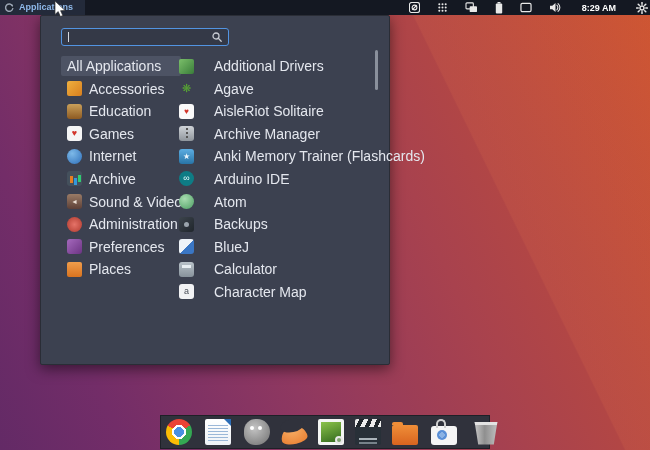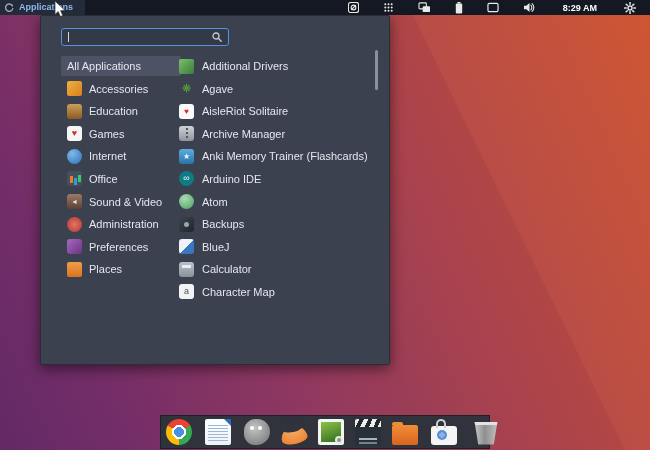--- a/index.html
+++ b/index.html
@@ -12,21 +12,21 @@
   .desktop::after{content:"";position:absolute;inset:0;
     background:linear-gradient(64deg,rgba(0,0,0,0) 71.8%,rgba(255,140,80,.10) 72%);}
 
   
   .topbar{position:absolute;top:0;left:0;right:0;height:15px;background:#141822;
     display:flex;align-items:center;z-index:6;}
   .app-menu{height:15px;display:flex;align-items:center;gap:4px;padding:0 12px 0 4px;
     background:#232a3a;cursor:default;}
   .app-menu .txt{color:#8fb9ea;font-size:9px;font-weight:bold;line-height:15px;}
   .tb-spacer{flex:1;}
-  .tray{display:flex;align-items:center;gap:24px;padding-right:14px;}
+  .tray{display:flex;align-items:center;gap:17px;padding-right:2px;}
   .tray svg{display:block;}
   .clock{color:#ffffff;font-size:9px;font-weight:bold;margin:0 3px;white-space:nowrap;}
 
   
   .cursor{position:absolute;left:54px;top:1px;z-index:9;pointer-events:none;}
 
   
   .menu-panel{position:absolute;left:40px;top:15px;width:348px;height:348px;
     background:#3c4150;border:1px solid #2a2d36;border-radius:2px;
     box-shadow:0 4px 14px rgba(0,0,0,.5);z-index:5;}
@@ -35,22 +35,22 @@
     display:flex;align-items:center;padding:0 6px;box-sizing:border-box;}
   .search-box input{flex:1;background:transparent;border:none;outline:none;
     color:#fff;font-size:9px;font-family:"Liberation Sans",sans-serif;padding:0;min-width:0;}
   .caret{width:1px;height:10px;background:#d4d7de;margin-right:2px;}
 
   .cats{position:absolute;left:20px;top:40px;width:120px;}
   .cat-row{height:20px;margin-bottom:2.6px;display:flex;align-items:center;gap:7px;
     padding:0 6px;border-radius:2px;cursor:default;}
   .cat-row.selected{background:#4d5364;}
   .apps{position:absolute;left:138px;top:40px;width:196px;}
-  .app-row{height:20px;margin-bottom:2.6px;display:flex;align-items:center;gap:8px;cursor:default;}
-  .lbl{font-size:11px;color:#e4e7ee;white-space:nowrap;}
+  .app-row{height:20px;margin-bottom:2.6px;display:flex;align-items:center;gap:20px;cursor:default;}
+  .lbl{font-size:14px;color:#e4e7ee;white-space:nowrap;}
 
   .scroll-thumb{position:absolute;left:334px;top:34px;width:3px;height:40px;
     background:#8a909c;border-radius:2px;}
 
   
   .icn{width:15px;height:15px;flex:0 0 15px;border-radius:3px;position:relative;
     font-size:9px;line-height:15px;text-align:center;color:#fff;}
   .i-accessories{background:linear-gradient(135deg,#f0b03f,#d87f1e);border-radius:2px;}
   .i-education{background:linear-gradient(180deg,#caa05a,#8d5a22);}
   .i-games{background:#f5f5f5;}
@@ -238,21 +238,21 @@
     <div class="cat-row">
       <span class="icn i-games"></span>
       <span class="lbl">Games</span>
     </div>
     <div class="cat-row">
       <span class="icn i-internet"></span>
       <span class="lbl">Internet</span>
     </div>
     <div class="cat-row">
       <span class="icn i-office"></span>
-      <span class="lbl">Office</span>
+      <span class="lbl">Archive</span>
     </div>
     <div class="cat-row">
       <span class="icn i-sound"></span>
       <span class="lbl">Sound &amp; Video</span>
     </div>
     <div class="cat-row">
       <span class="icn i-admin"></span>
       <span class="lbl">Administration</span>
     </div>
     <div class="cat-row">

